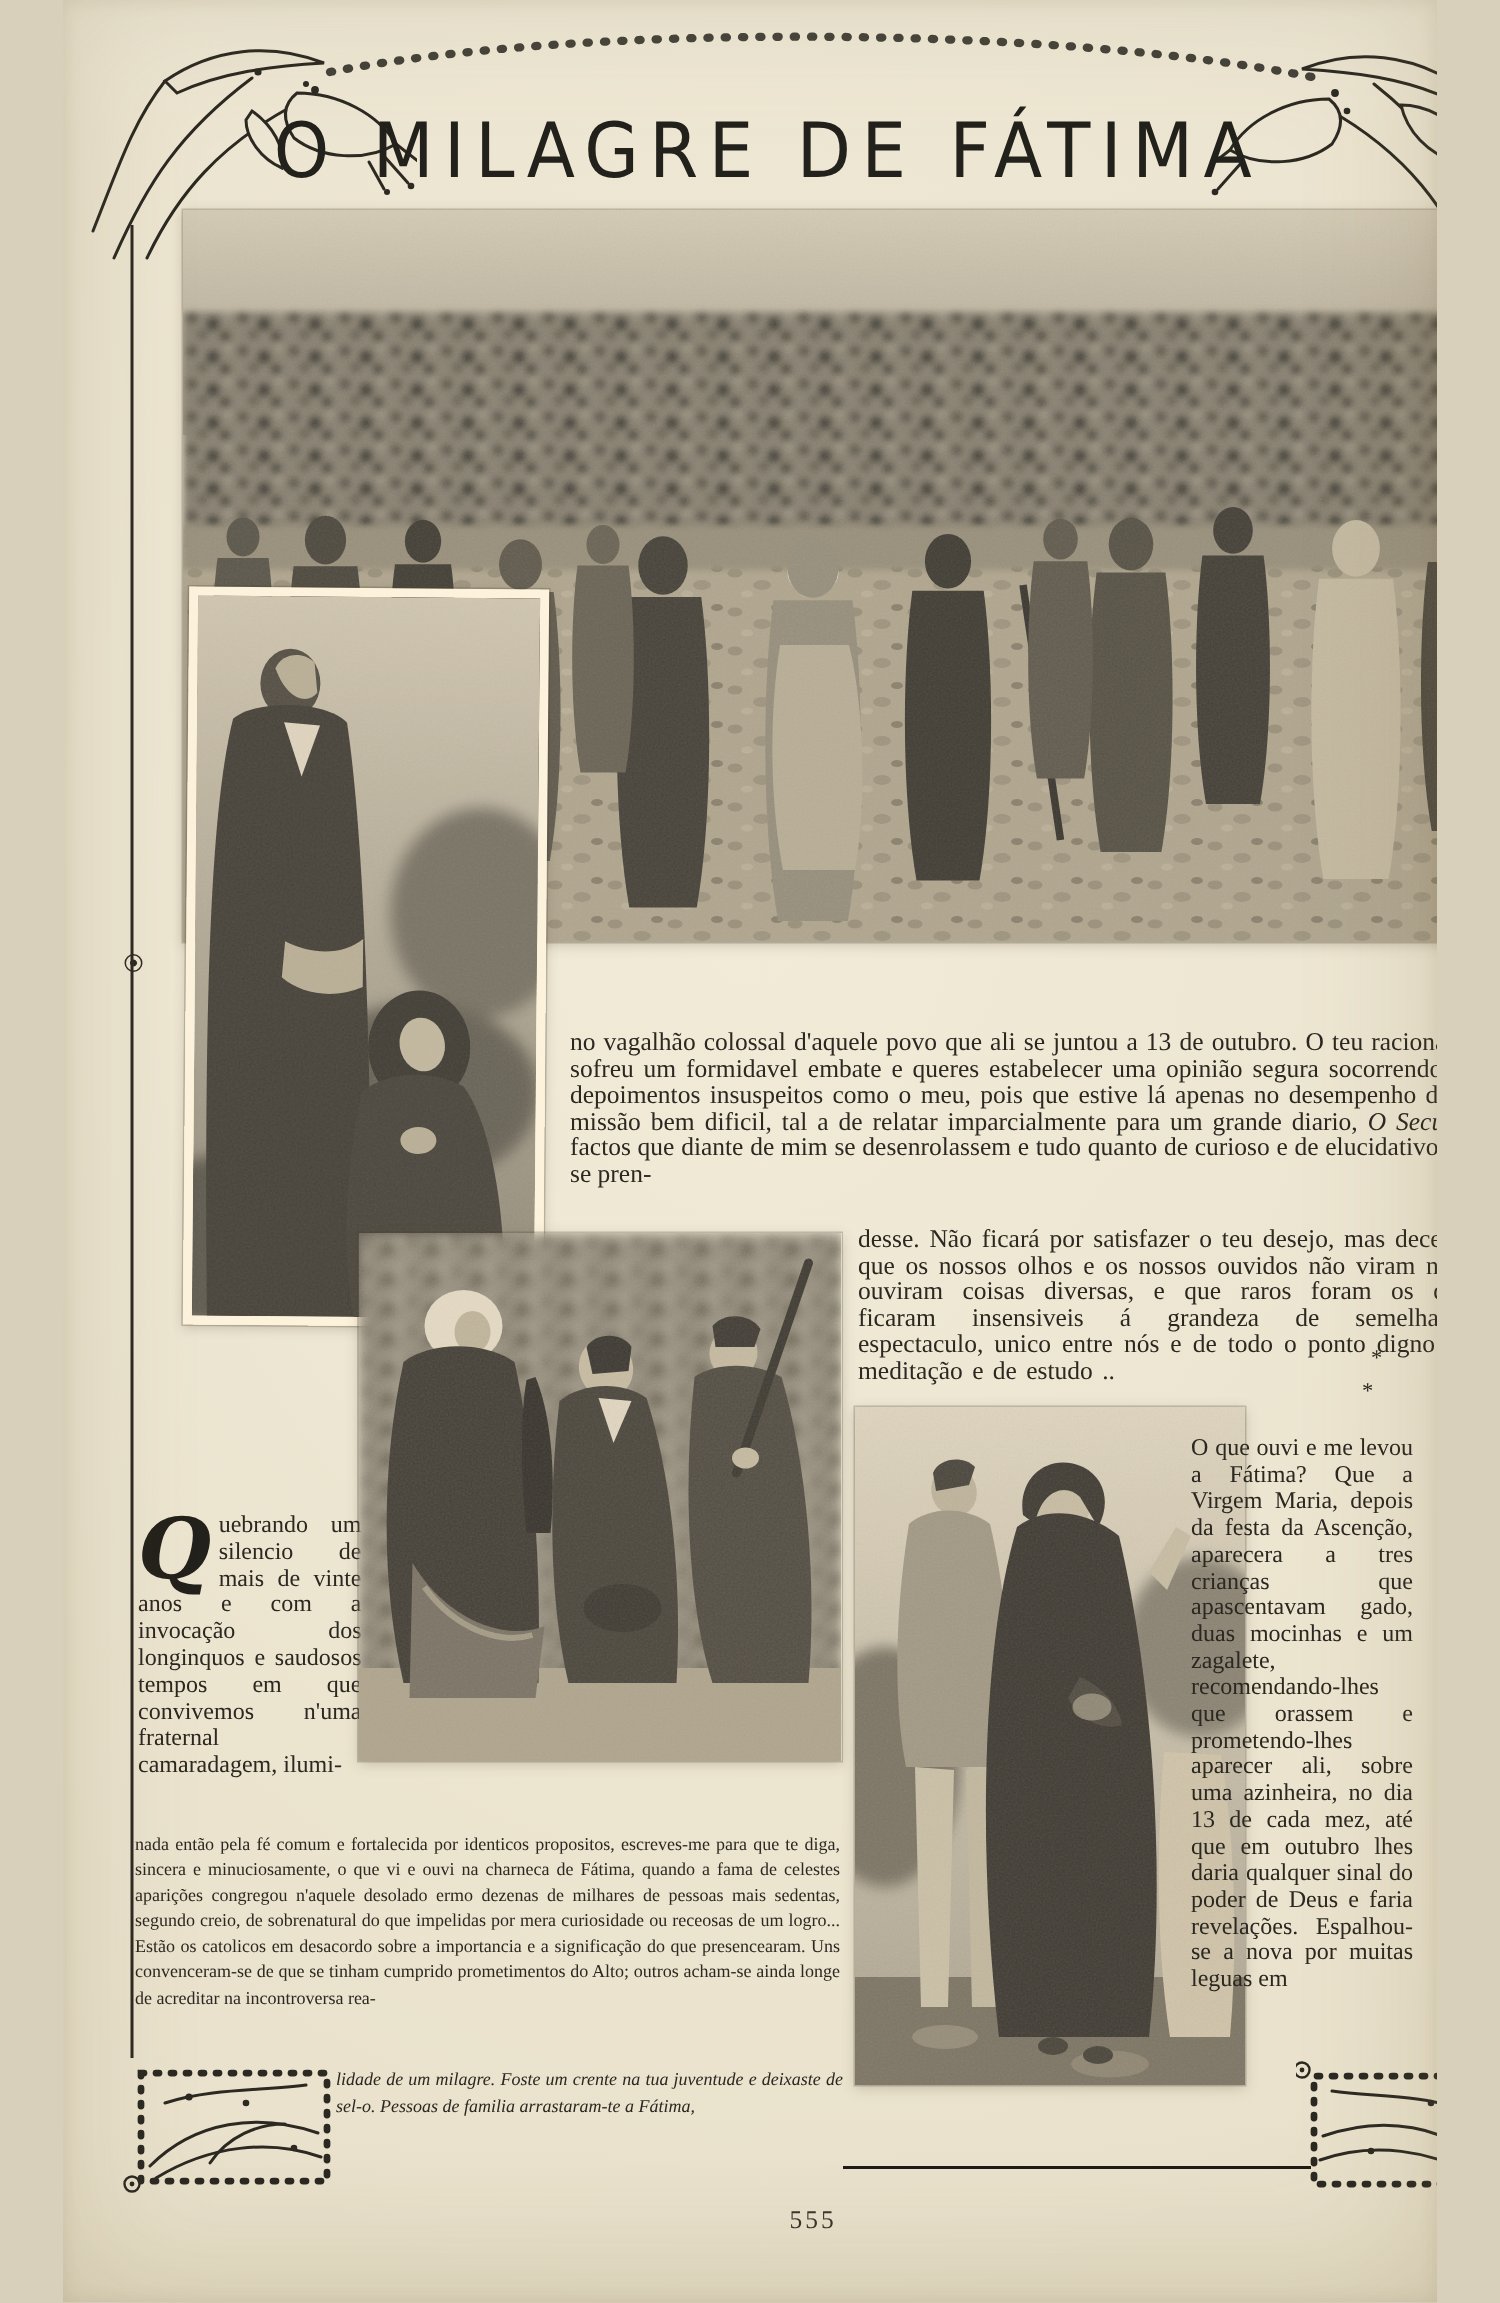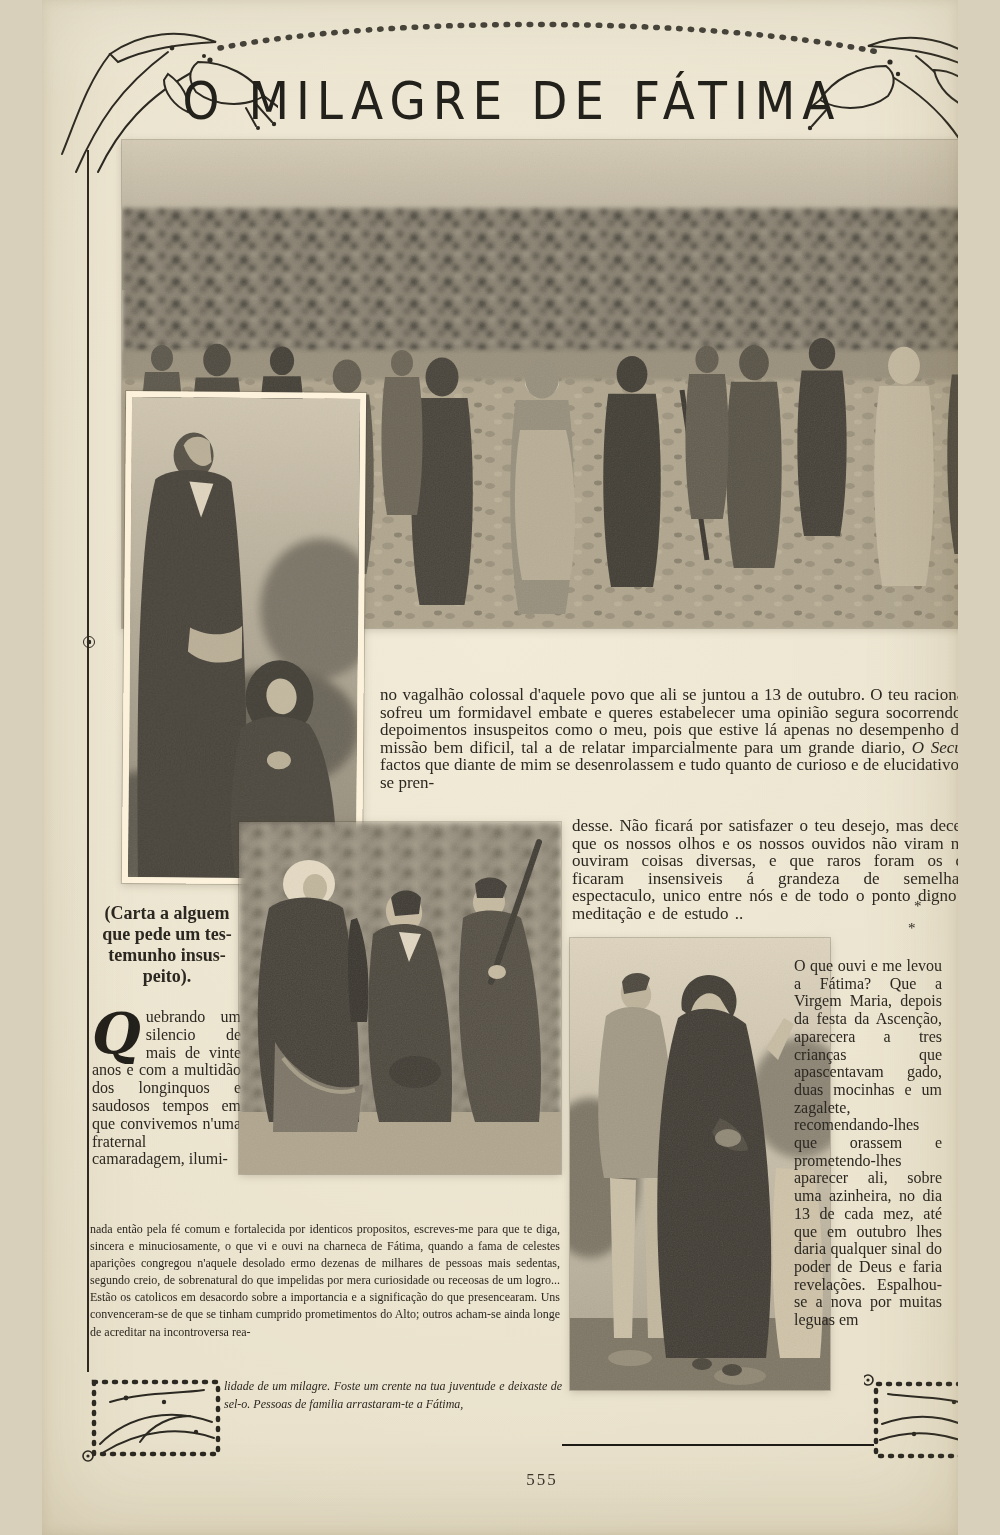--- a/index.html
+++ b/index.html
@@ -237,25 +237,21 @@
       <rect width="228" height="480" fill="#93886e" opacity=".10"></rect>
     </svg>
   </div>
 
   <div class="abs body-wide just"><span>no vagalhão colossal d'aquele povo que ali se juntou a 13 de outubro. O teu racionalismo sofreu um formidavel embate e queres estabelecer uma opinião segura socorrendo-te de depoimentos insuspeitos como o meu, pois que estive lá apenas no desempenho de uma missão bem dificil, tal a de relatar imparcialmente para um grande diario, </span><span class="em-i">O Seculo,</span><span> os factos que diante de mim se desenrolassem e tudo quanto de curioso e de elucidativo a eles se pren-</span></div>
   <div class="abs body-cont just">desse. Não ficará por satisfazer o teu desejo, mas decerto que os nossos olhos e os nossos ouvidos não viram nem ouviram coisas diversas, e que raros foram os que ficaram insensiveis á grandeza de semelhante espectaculo, unico entre nós e de todo o ponto digno de meditação e de estudo ..</div>
 
   <span class="abs asterisk" style="left:872px;top:898px;">*</span>
   <span class="abs asterisk" style="left:866px;top:920px;">*</span>
 
-  <div class="abs side-head">(Carta a alguem
-que pede um tes-
-temunho insus-
-peito).</div>
-  <div class="abs side-col just"><span class="dropcap">Q</span><span>uebrando um silencio de mais de vinte anos e com a multidão dos longinquos e saudosos tempos em que convivemos n'uma fraternal camaradagem, ilumi-</span></div>
+  <div class="abs side-col just"><span class="dropcap">Q</span><span>uebrando um silencio de mais de vinte anos e com a invocação dos longinquos e saudosos tempos em que convivemos n'uma fraternal camaradagem, ilumi-</span></div>
 
   <div class="abs photo" style="left:197px;top:822px;width:322px;height:352px;">
     <svg viewBox="0 0 322 352" preserveAspectRatio="none">
       <defs>
         <pattern id="crowdtex2" width="30" height="20" patternUnits="userSpaceOnUse">
           <rect width="30" height="20" fill="#8d8778"></rect>
           <circle cx="6" cy="6" r="4" fill="#6b6558"></circle>
             <circle cx="19" cy="11" r="5" fill="#57523f"></circle>
           <circle cx="27" cy="4" r="3" fill="#a29b89"></circle>
             <circle cx="12" cy="17" r="3.4" fill="#767061"></circle>

